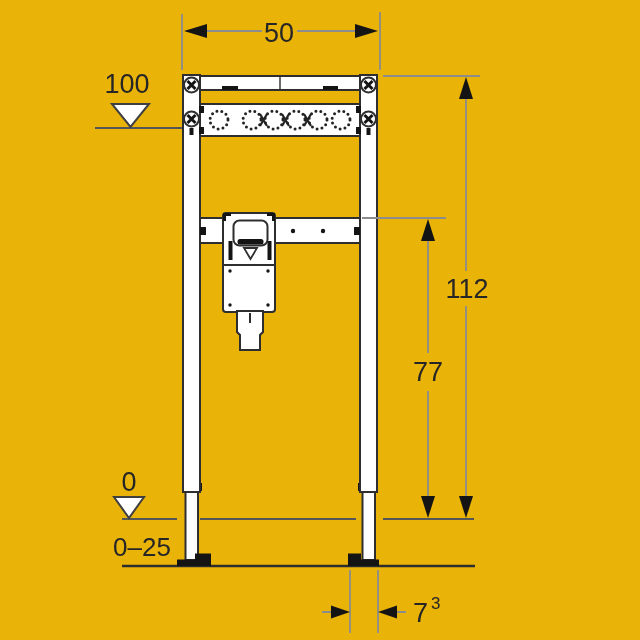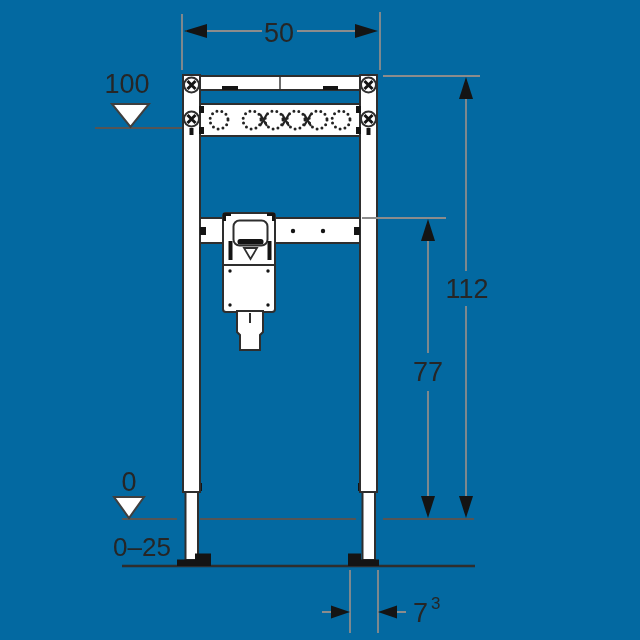--- a/index.html
+++ b/index.html
@@ -1,19 +1,19 @@
 <!DOCTYPE html>
 <html><head>
 <meta charset="utf-8">
 <style>
   html,body{margin:0;padding:0;background:#ffffff;}
   .stage{
     position:relative;
     width:640px;height:640px;
-    background:#0369a1;
+    background:#eab308;
     overflow:hidden;
     font-family:"Liberation Sans","DejaVu Sans",sans-serif;
   }
   svg{display:block;}
   
   .pl  {stroke:#2e2e2e;stroke-width:2;fill:none;}
   .plw {stroke:#2e2e2e;stroke-width:2;fill:#ffffff;}
   .thin{stroke:#2e2e2e;stroke-width:1.4;fill:none;}
   .blk {fill:#141414;stroke:none;}
   

